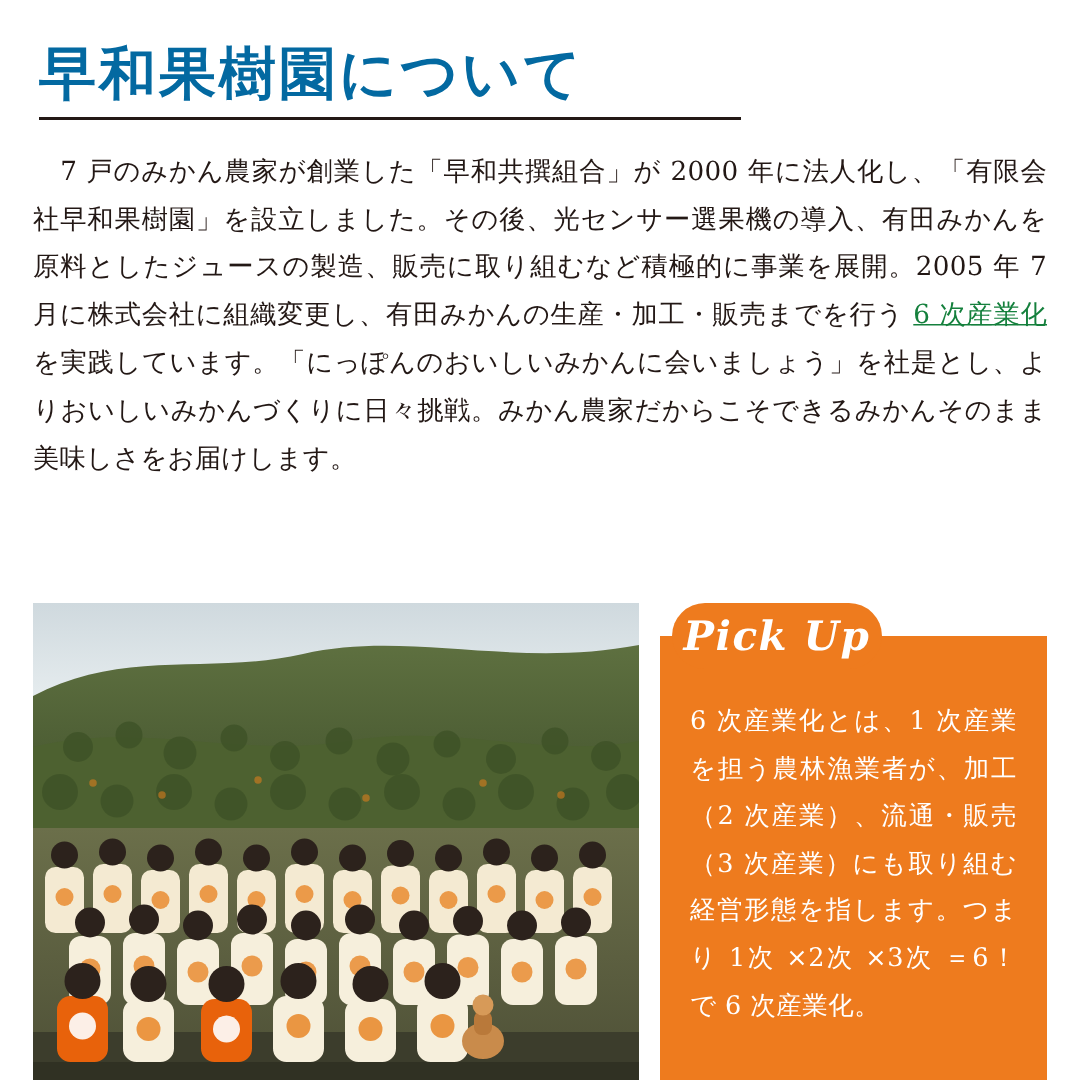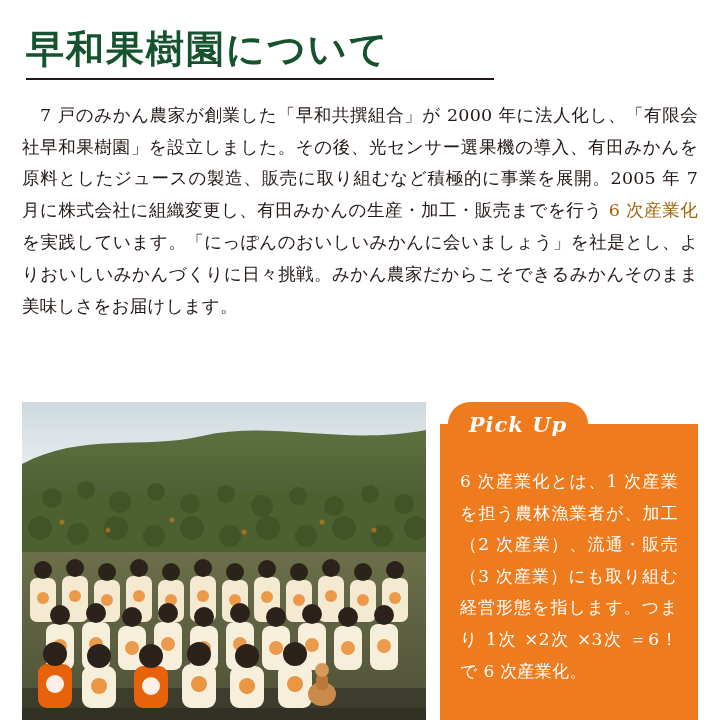--- a/index.html
+++ b/index.html
@@ -25,42 +25,42 @@
   
   .title-block {
     margin: 28px 0 0 26px;
     width: 668px;
   }
   .page-title {
     font-size: 38px;
     font-weight: 700;
     letter-spacing: 2px;
     line-height: 1.1;
-    color: #14532d;
+    color: #0369a1;
     font-family: "DejaVu Serif", "Liberation Serif", serif;
   }
   .title-rule {
     margin-top: 8px;
     width: 468px;
     height: 2px;
     background: #231815;
   }
 
   
   .body-copy {
     margin: 20px 22px 0 22px;
     width: 676px;
     font-size: 17.5px;
     line-height: 1.82;
     letter-spacing: 0.2px;
     text-align: justify;
     color: #231815;
     font-family: "DejaVu Serif", "Liberation Serif", serif;
   }
-  .accent-orange { color: #a16207; }
+  .accent-orange { color: #15803d; text-decoration: underline; }
 
   
   .lower {
     position: absolute;
     left: 22px;
     top: 374px;
     width: 676px;
     height: 322px;
     display: flex;
     gap: 14px;
@@ -86,21 +86,21 @@
     position: absolute;
     left: 8px;
     top: 0;
     width: 140px;
     height: 44px;
     background: #ee7b1e;
     border-radius: 22px;
     color: #ffffff;
     font-style: italic;
     font-weight: 700;
-    font-size: 21px;
+    font-size: 27px;
     letter-spacing: 1px;
     display: flex;
     align-items: center;
     justify-content: center;
     font-family: "DejaVu Serif", "Liberation Serif", serif;
     z-index: 3;
   }
   .pickup-box {
     position: absolute;
     left: 0;

